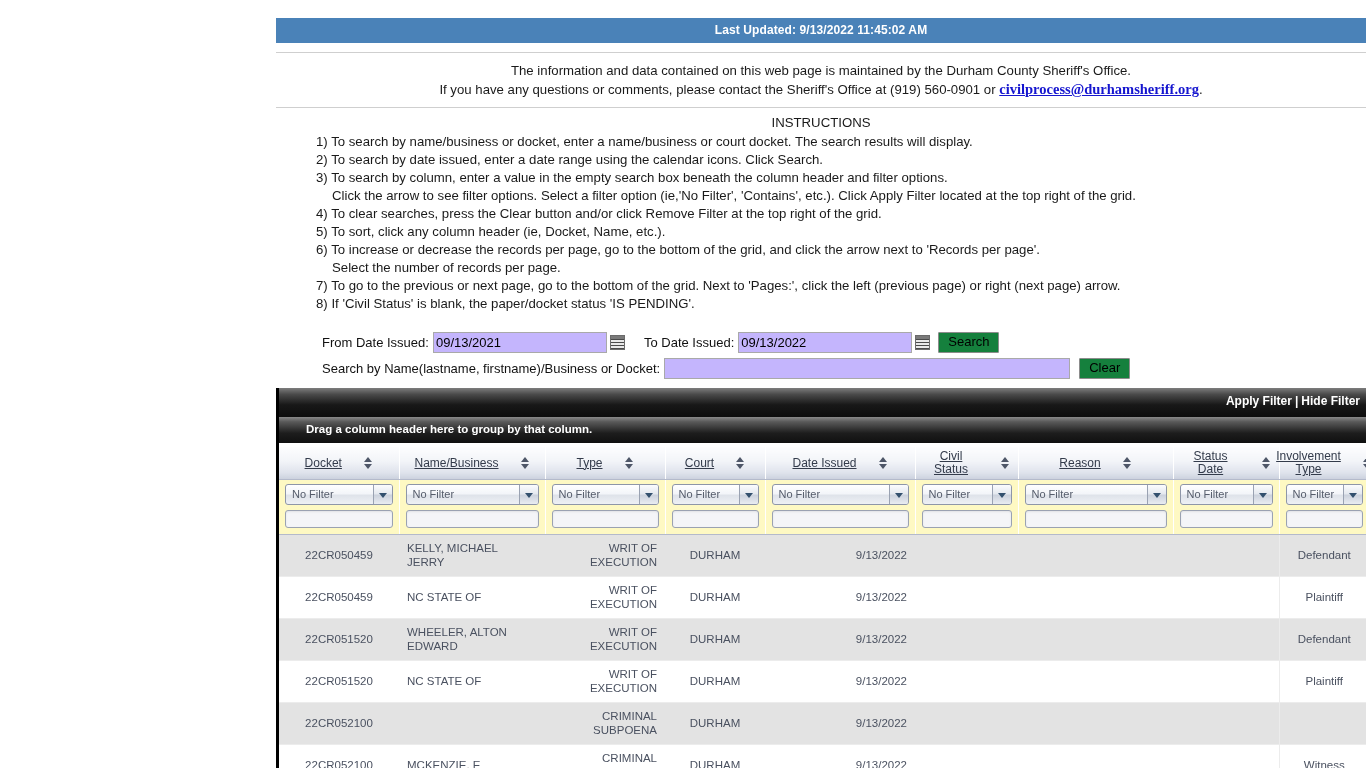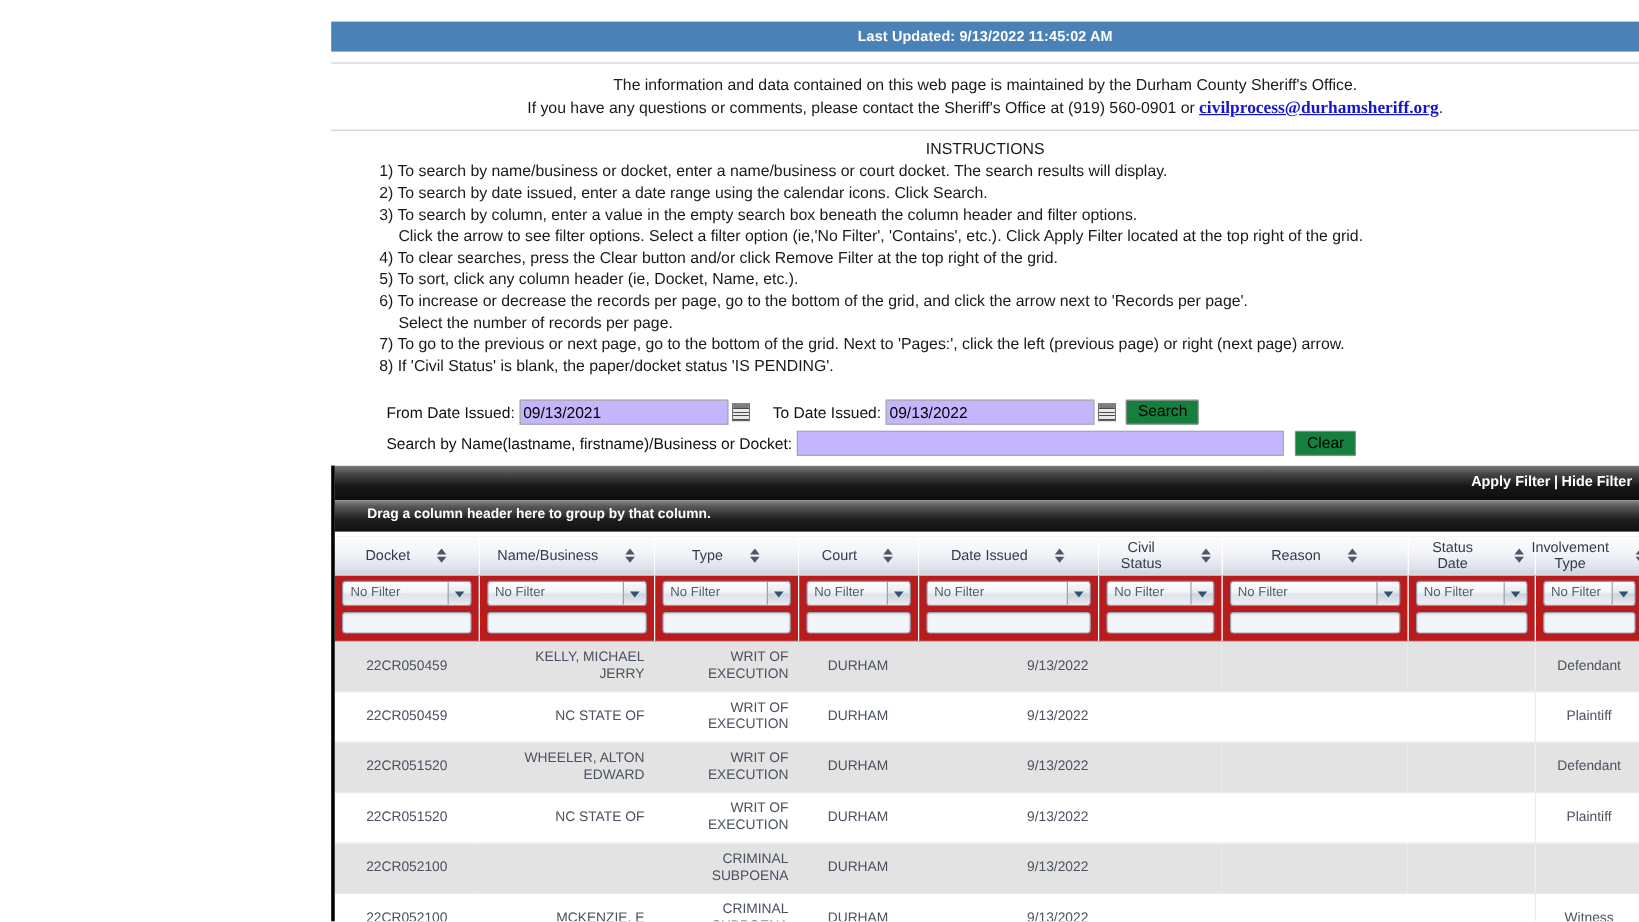--- a/index.html
+++ b/index.html
@@ -233,20 +233,21 @@
     vertical-align: middle;
     position: relative;
     cursor: pointer;
     white-space: normal;
   }
   th.col-head .head-inner {
     display: flex;
     align-items: center;
     justify-content: center;
     gap: 22px;
+    text-decoration: underline;
   }
   th.col-head .head-label {
     display: inline-block;
     line-height: 13px;
   }
   .sort-glyph {
     display: inline-block;
     width: 9px;
     height: 14px;
     position: relative;
@@ -264,21 +265,21 @@
     top: 1px;
     border-bottom: 5px solid #4e5costly;
     border-bottom: 5px solid #4e5668;
   }
   .sort-glyph::after {
     bottom: 1px;
     border-top: 5px solid #4e5668;
   }
 
   tr.filter-row td {
-    background: #b91c1c;
+    background: #fef9c3;
     border-right: 1px solid #ffffff;
     border-bottom: 1px solid #b4bacb;
     padding: 4px 6px 6px 6px;
     vertical-align: top;
   }
   .filter-select {
     display: flex;
     align-items: stretch;
     height: 19px;
     border: 1px solid #8e96a8;
@@ -329,21 +330,21 @@
     padding: 7px 8px;
     border-bottom: 1px solid #ececec;
     vertical-align: middle;
     line-height: 13.5px;
     white-space: normal;
   }
   tbody tr.alt td.cell { background: #e3e3e3; }
   tbody tr.norm td.cell { background: #ffffff; }
 
   td.c-docket { text-align: center; }
-  td.c-name { text-align: right; }
+  td.c-name { text-align: left; }
   td.c-type { text-align: right; }
   td.c-court { text-align: center; }
   td.c-dateissued { text-align: right; }
   td.c-civil { text-align: center; }
   td.c-reason { text-align: left; }
   td.c-statusdate { text-align: center; }
   td.c-involvement { text-align: center; }
 
   tbody td.vline {
     border-right: 1px solid #ececec;

